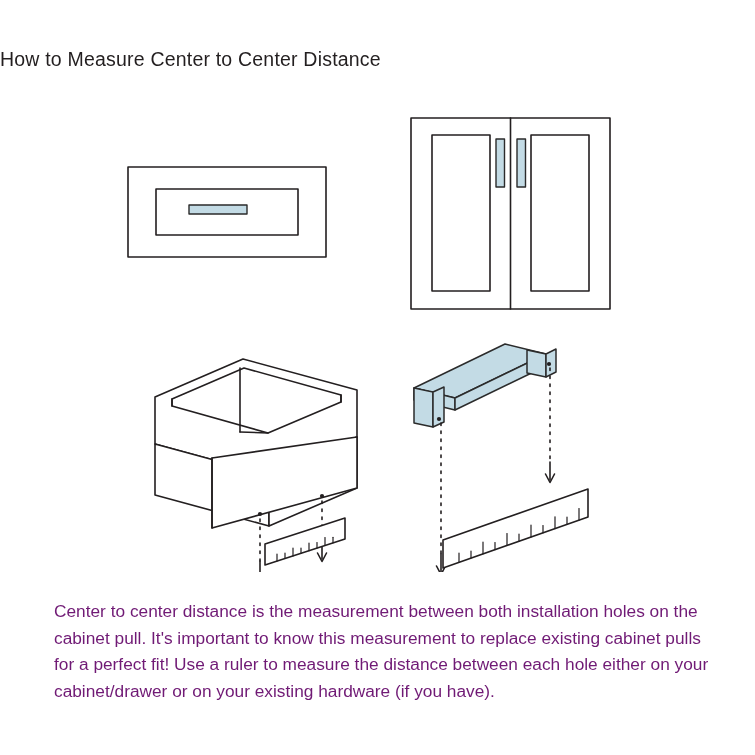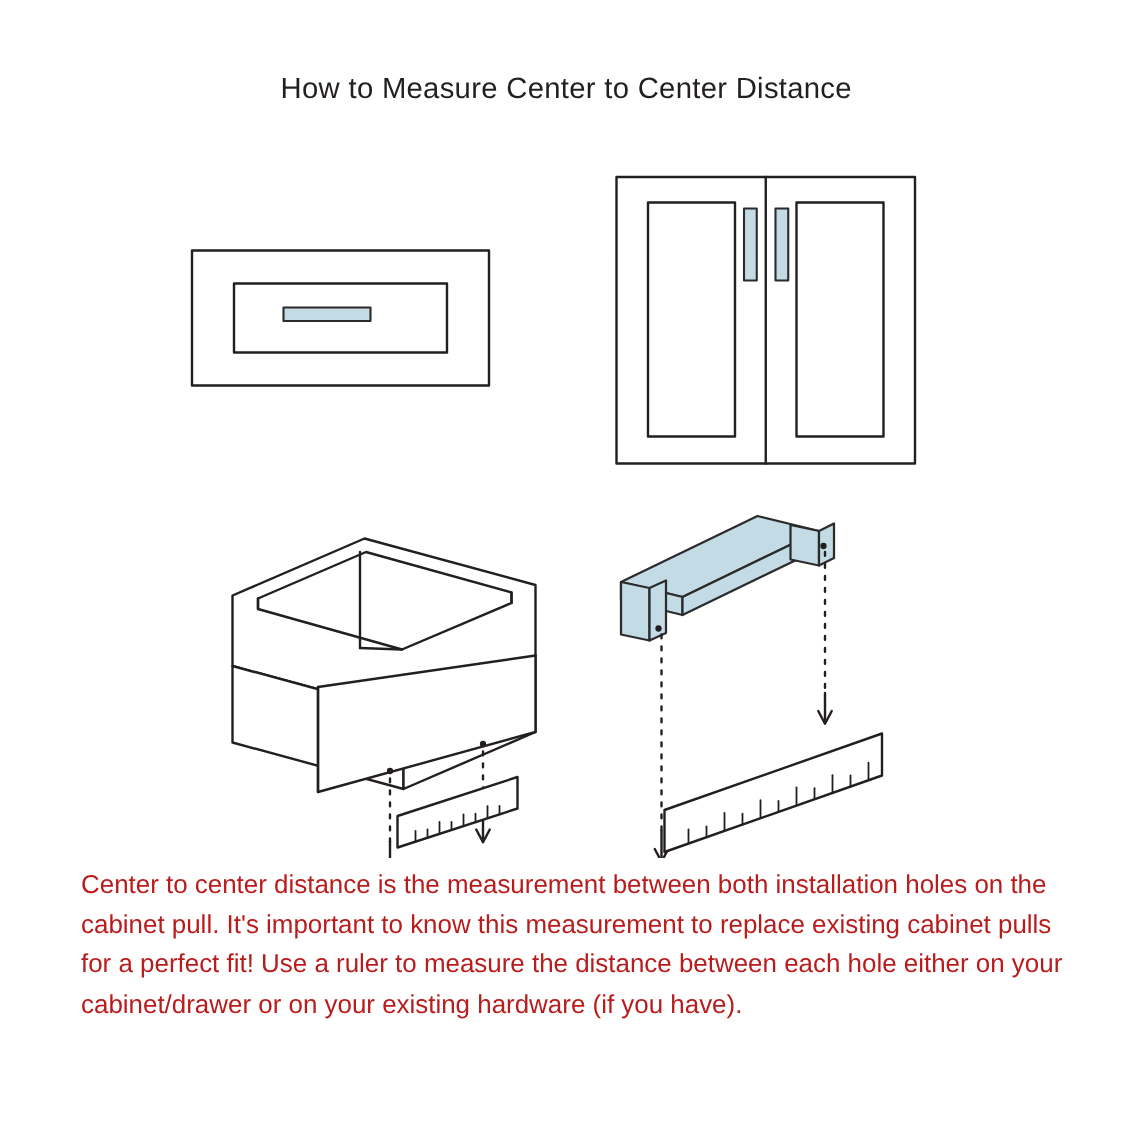--- a/index.html
+++ b/index.html
@@ -20,41 +20,41 @@
     position: relative;
     width: 755px;
     height: 755px;
     background: #ffffff;
   }
   #title {
     position: absolute;
     left: 0;
     top: 48px;
     width: 755px;
-    text-align: center;
+    text-align: left;
     font-size: 19.5px;
     letter-spacing: 0.2px;
     color: #231f20;
     font-weight: 400;
   }
   #figure {
     position: absolute;
     left: 0;
     top: 92px;
     width: 755px;
     height: 480px;
   }
   #caption {
     position: absolute;
     left: 54px;
-    top: 576px;
+    top: 598px;
     width: 656px;
     font-size: 17.3px;
     line-height: 26.5px;
-    color: #b91c1c;
+    color: #701a75;
   }
 </style>
 </head>
 <body>
 
 <div id="page">
 
   <div id="title">How to Measure Center to Center Distance</div>
 
   <div id="figure">

